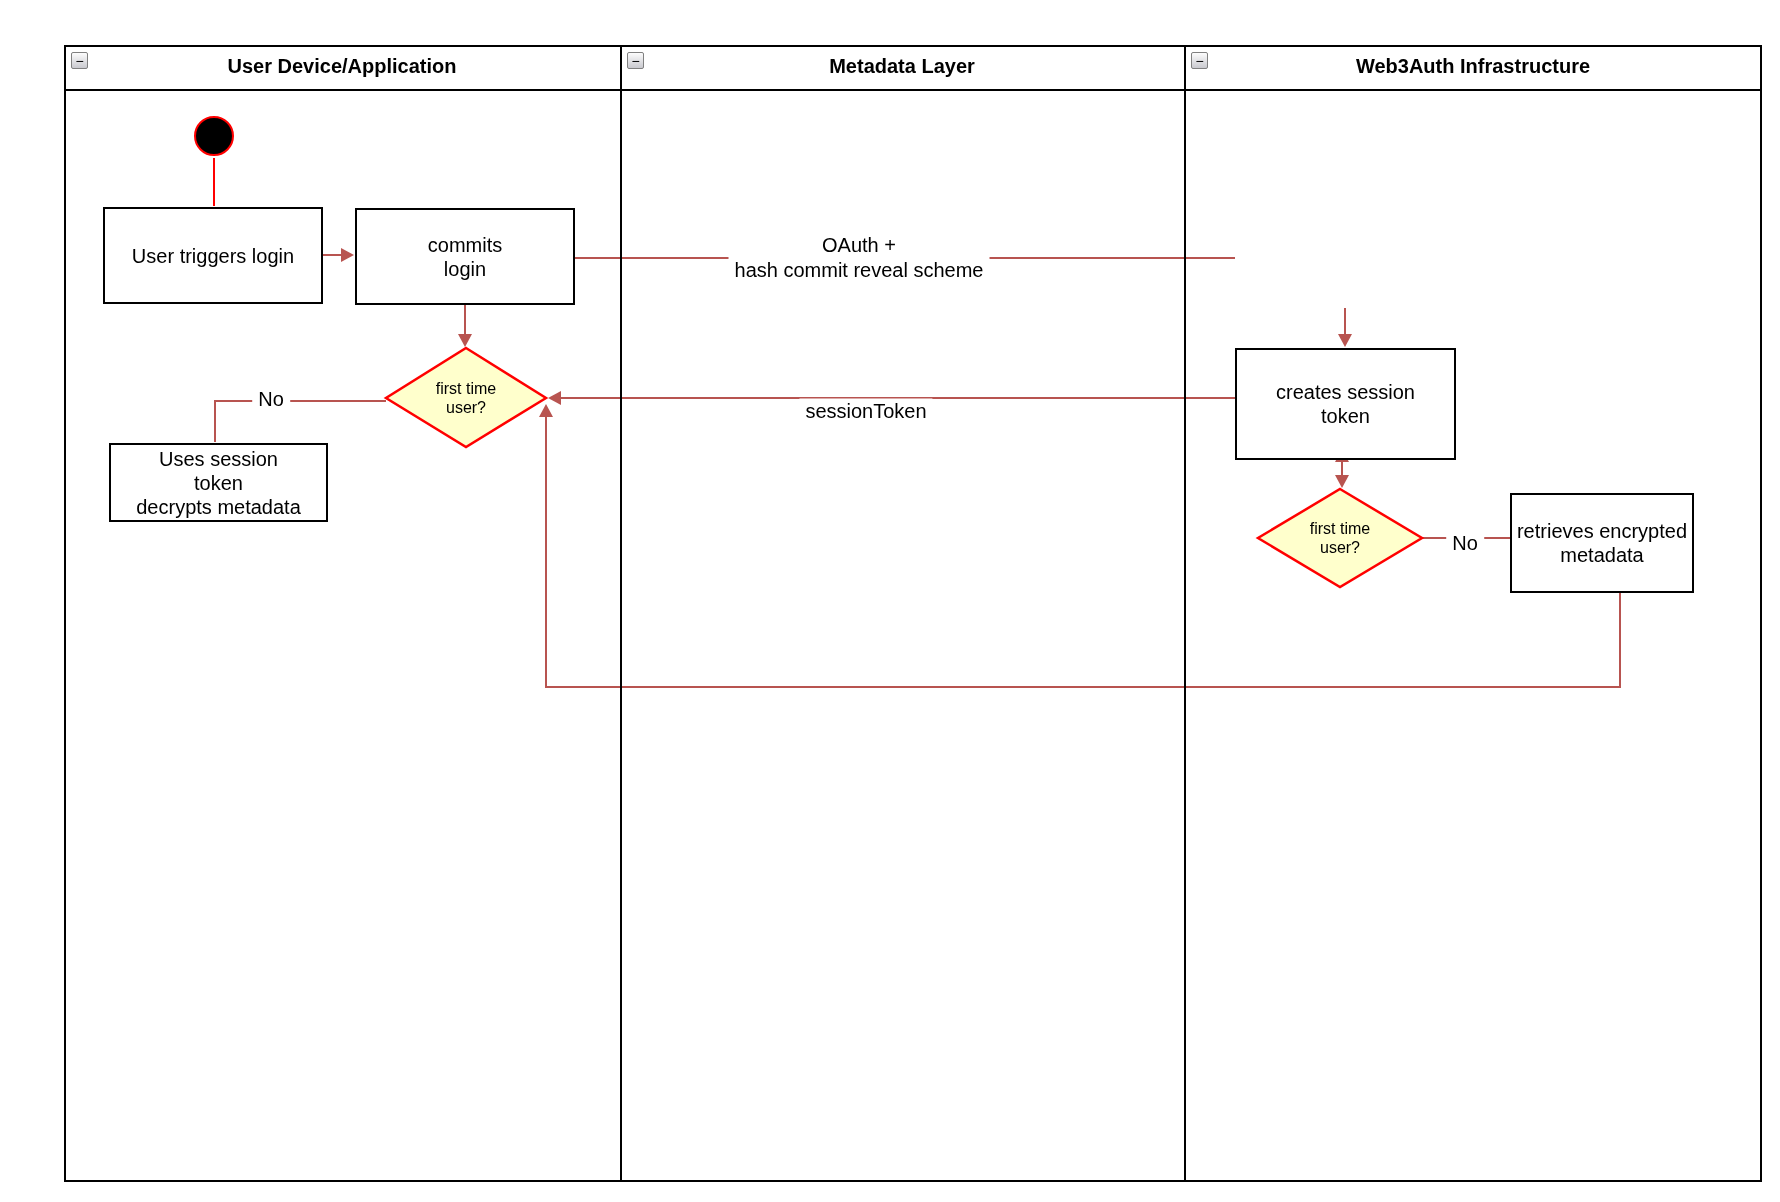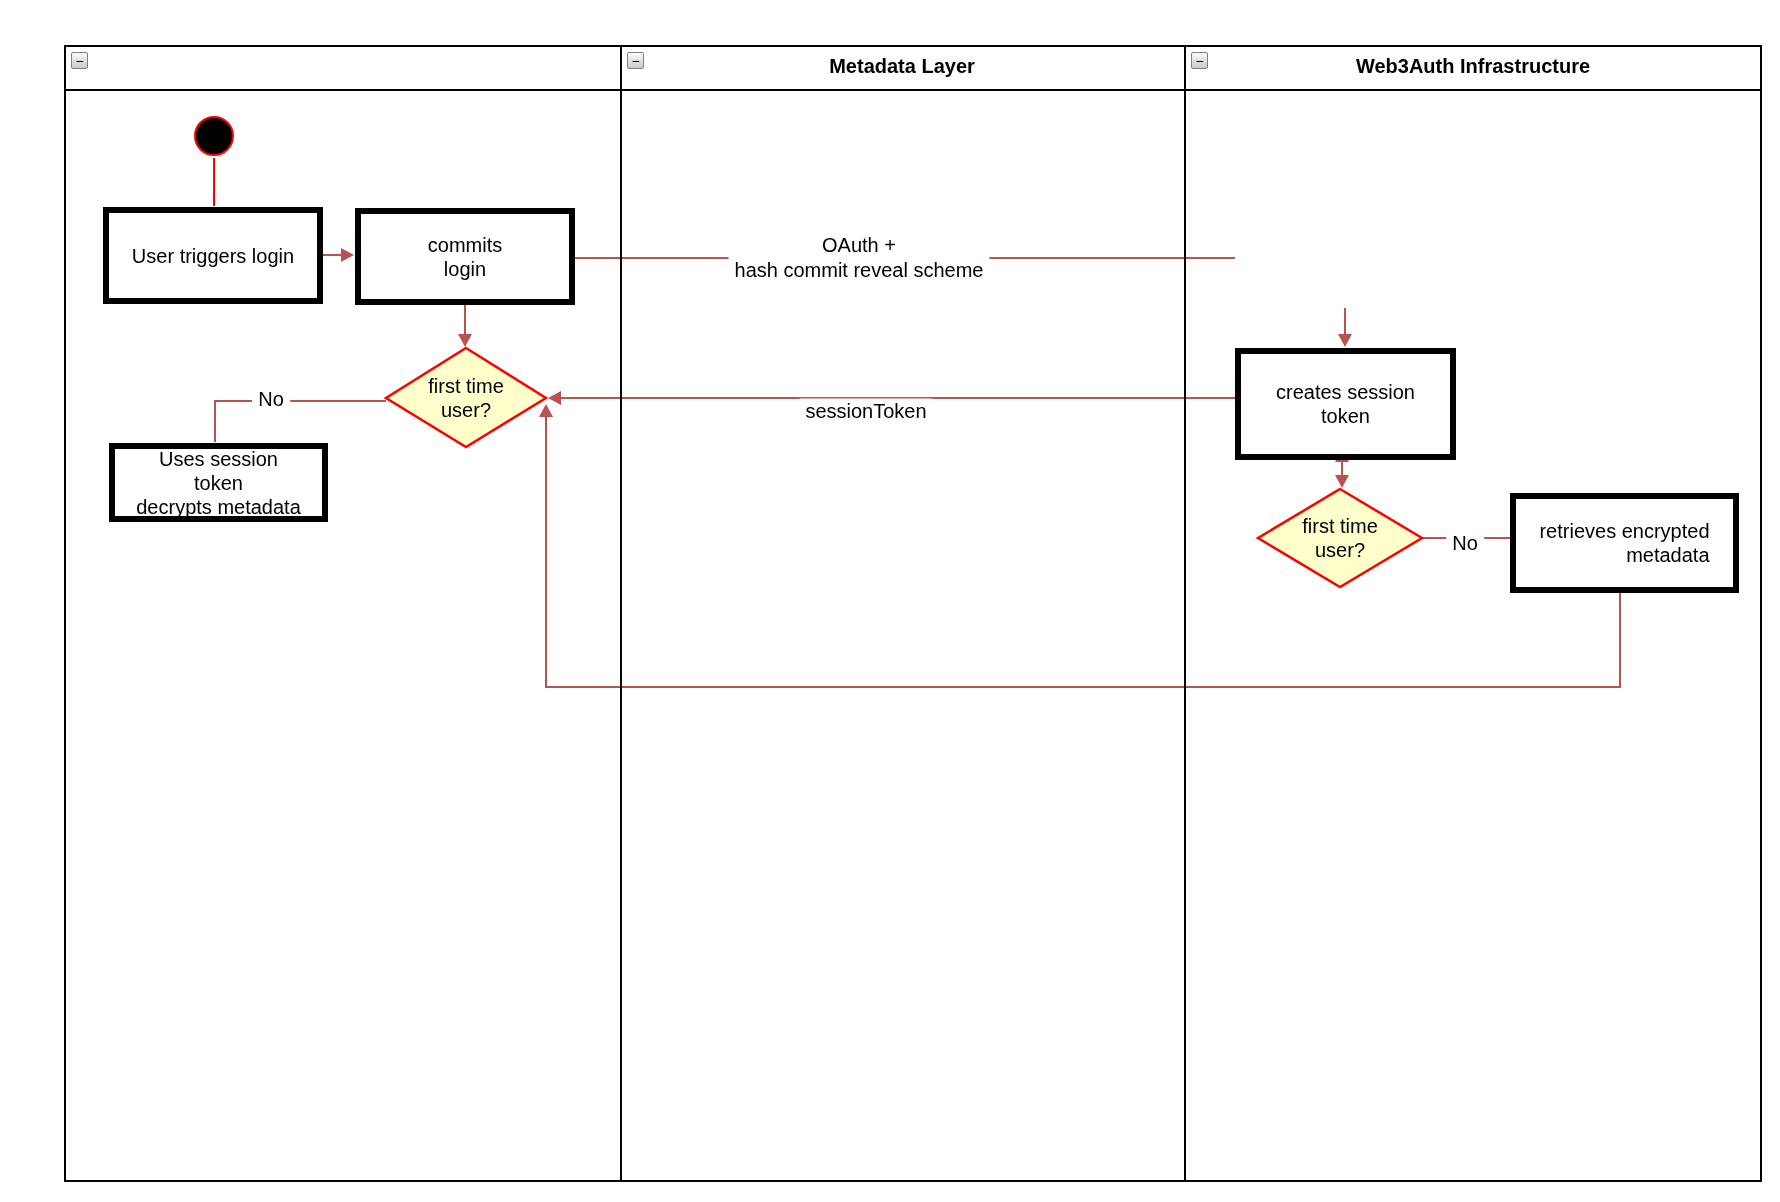--- a/index.html
+++ b/index.html
@@ -27,32 +27,32 @@
     position:absolute;width:17px;height:17px;box-sizing:border-box;
     border:1px solid #808080;
     background:linear-gradient(#fdfdfd,#c9c9cf);
     display:flex;align-items:center;justify-content:center;
     font-size:14px;line-height:1;color:#000;cursor:pointer;
     border-radius:2px;
   }
   
   .node{
     position:absolute;box-sizing:border-box;
-    border:6px solid #000000;background:#fff;
+    border:2px solid #000000;background:#fff;
     display:flex;align-items:center;justify-content:center;
     text-align:center;font-size:20px;line-height:1.2;
     white-space:pre-line;
   }
   .start-node{
     position:absolute;width:40px;height:40px;border-radius:50%;
     background:#000;border:2px solid #ff0000;box-sizing:border-box;
   }
   .diamond-label{
     position:absolute;transform:translate(-50%,-50%);
-    text-align:center;font-size:20px;line-height:1.2;white-space:pre-line;
+    text-align:center;font-size:16px;line-height:1.2;white-space:pre-line;
   }
   .edge-label{
     position:absolute;transform:translate(-50%,-50%);
     background:#fff;padding:0 6px;
     text-align:center;font-size:20px;line-height:1.25;white-space:pre-line;
   }
   svg.wires{position:absolute;left:0;top:0;pointer-events:none;}
 </style>
 </head>
 <body>
@@ -92,20 +92,21 @@
     <polygon points="548,398 561,391 561,405" fill="#B85450"></polygon>
     <polygon points="465,347 458,334 472,334" fill="#B85450"></polygon>
   </svg>
 
   <div class="pool">
     <div class="lane-divider" style="left:554px;"></div>
     <div class="lane-divider" style="left:1118px;"></div>
     <div class="header-line"></div>
   </div>
 
+  <div class="lane-title" style="left:64px;width:556px;">User Device/Application</div>
   <div class="lane-title" style="left:620px;width:564px;">Metadata Layer</div>
   <div class="lane-title" style="left:1184px;width:578px;">Web3Auth Infrastructure</div>
 
   <div class="collapse-btn" style="left:71px;top:52px;">
     <span>−</span>
   </div>
   <div class="collapse-btn" style="left:627px;top:52px;">
     <span>−</span>
   </div>
   <div class="collapse-btn" style="left:1191px;top:52px;">
@@ -115,21 +116,21 @@
   <div class="start-node" style="left:194px;top:116px;"></div>
 
   <div class="node" style="left:103px;top:207px;width:220px;height:97px;">User triggers login</div>
   <div class="node" style="left:355px;top:208px;width:220px;height:97px;">commits
 login</div>
   <div class="node" style="left:109px;top:443px;width:219px;height:79px;">Uses session
 token
 decrypts metadata</div>
   <div class="node" style="left:1235px;top:348px;width:221px;height:112px;">creates session
 token</div>
-  <div class="node" style="left:1510px;top:493px;width:229px;height:100px;text-align:right;">retrieves encrypted
+  <div class="node" style="left:1510px;top:493px;width:184px;height:100px;">retrieves encrypted
 metadata</div>
 
   <div class="diamond-label" style="left:466px;top:398px;">first time
 user?</div>
   <div class="diamond-label" style="left:1340px;top:538px;">first time
 user?</div>
 
   <div class="edge-label" style="left:859px;top:258px;">OAuth +
 hash commit reveal scheme</div>
   <div class="edge-label" style="left:866px;top:411px;">sessionToken</div>

